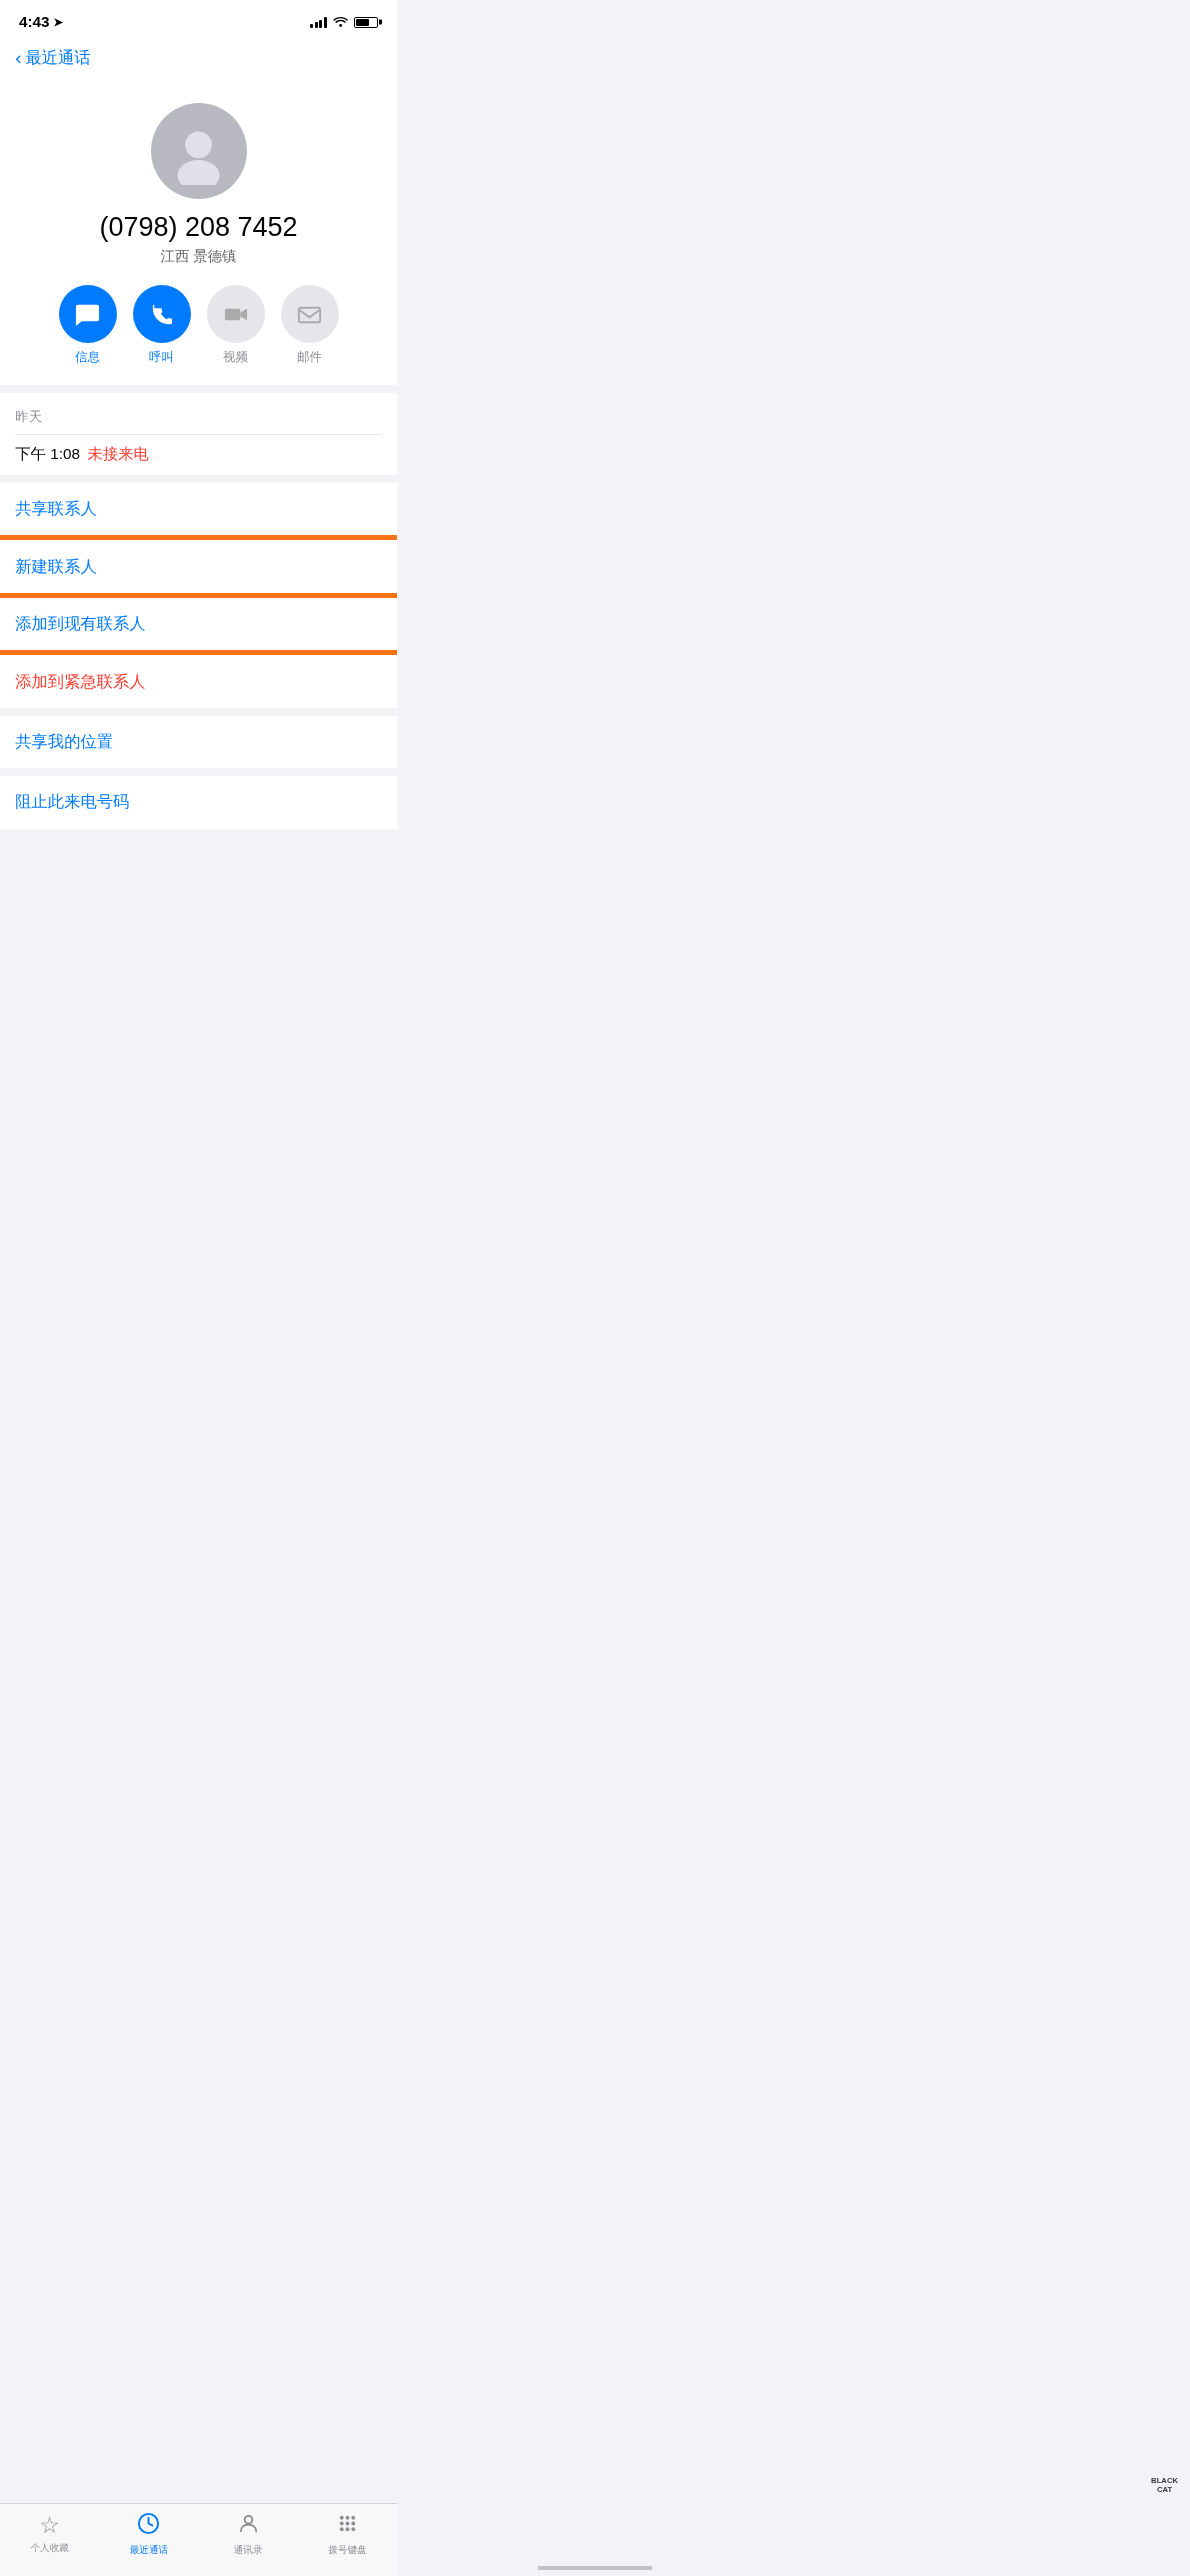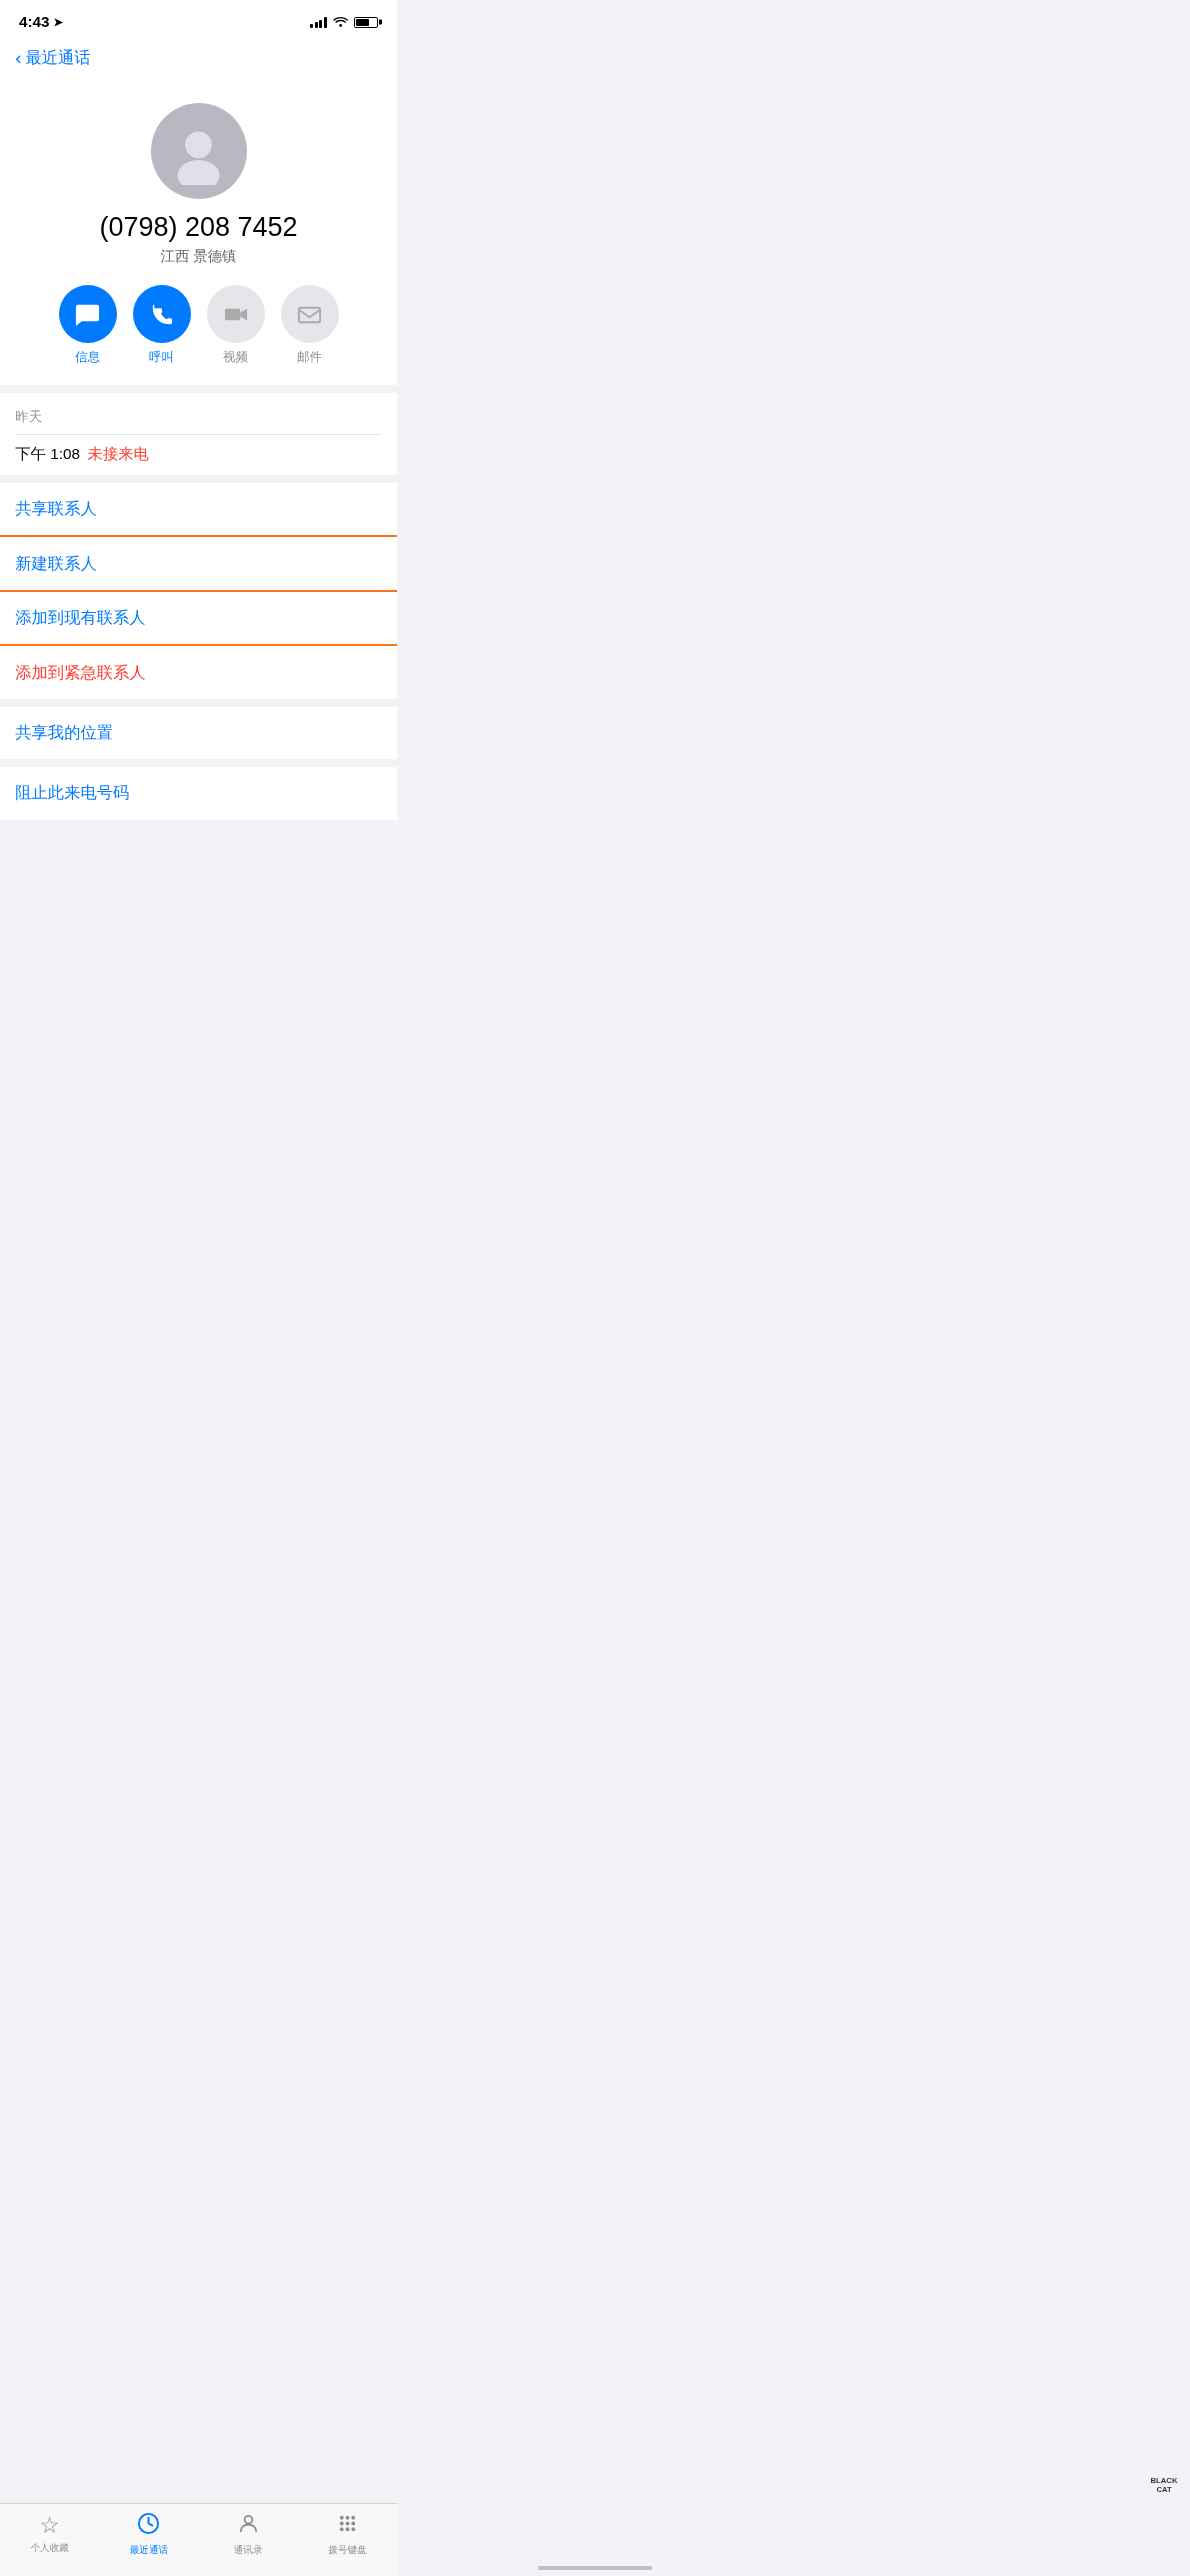--- a/index.html
+++ b/index.html
@@ -204,21 +204,21 @@
 
     
     .list-section {
       background: white;
       margin-top: 0;
     }
     .list-item {
       padding: 15.3px 15.3px;
       font-size: 16.3px;
       cursor: pointer;
-      border-bottom: 2px solid #f97316;
+      border-bottom: 5px solid #f97316;
     }
     .list-item:last-child {
       border-bottom: none;
     }
     .list-item.blue {
       color: #007aff;
     }
     .list-item.red {
       color: #ff3b30;
     }
@@ -272,27 +272,27 @@
     }
 
     .content-area {
       padding-bottom: 86px;
     }
 
     
     .watermark {
       position: fixed;
       bottom: 67px;
-      right: 2px;
+      right: 12px;
       width: 48px;
       height: 48px;
       opacity: 0.8;
       display: flex;
       align-items: center;
-      justify-content: center;
+      justify-content: flex-end;
     }
     .watermark-text {
       font-size: 7.7px;
       color: #000;
       text-align: center;
       line-height: 1.2;
       font-weight: bold;
     }
   </style>
 </head>

